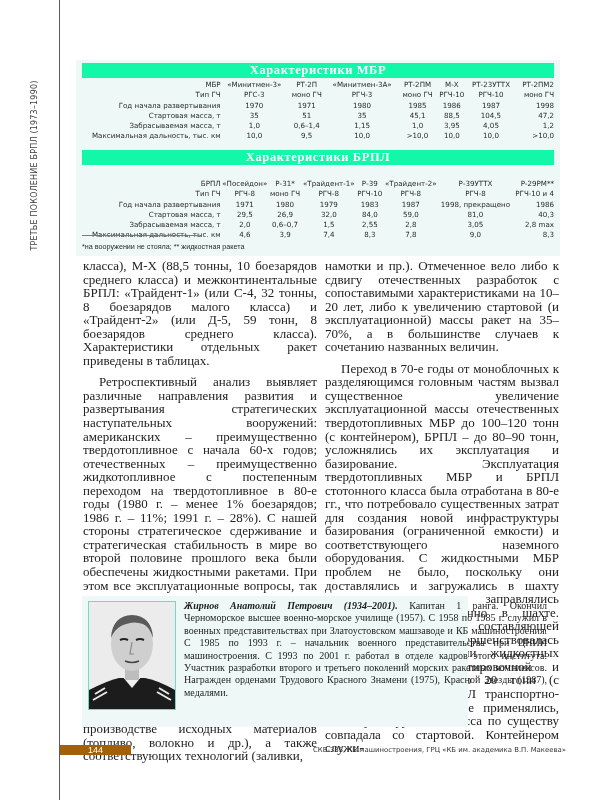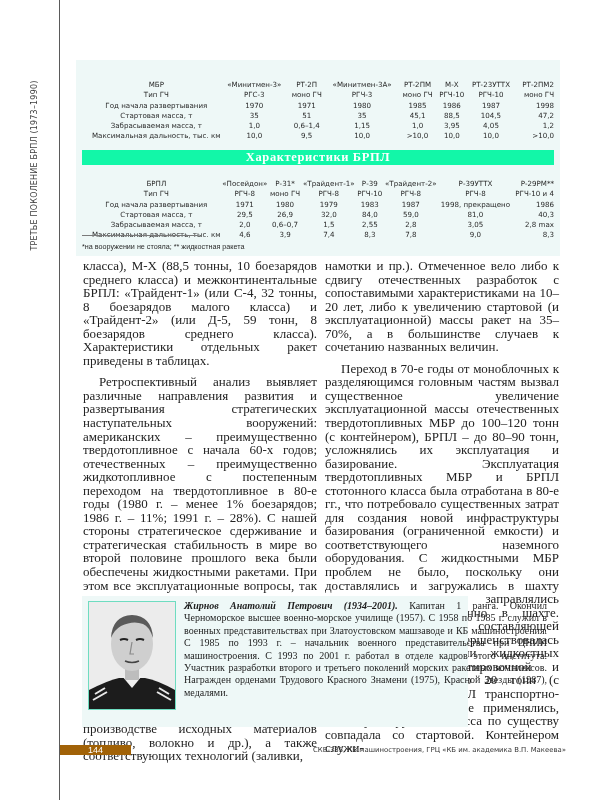--- a/index.html
+++ b/index.html
@@ -28,21 +28,21 @@
   }
   .tbar.t1 { top:3px; }
   .tbar.t2 { top:90px; }
   table.spec {
     position:absolute; left:6px; width:472px; border-collapse:collapse;
     font-family:"DejaVu Sans", sans-serif; font-size:7.1px; color:#2a2a2a;
   }
   table.spec.s1 { top:20px; }
   table.spec.s2 { top:107px;margin-top:12px; }
   table.spec td { padding:0; height:10.3px; line-height:10.3px; white-space:nowrap; text-align:center; }
-  table.spec td.lbl { text-align:center; width:126px;padding-left:10px; }
+  table.spec td.lbl { text-align:right; width:126px;padding-left:10px; }
   table.spec td.r { text-align:right; }
   .fn-rule { position:absolute; left:6px; top:175px; width:116px; height:1px; background:#7a7a7a; }
   .footnote { position:absolute; left:6px; top:182px; font-size:7.2px; color:#2a2a2a; font-family:Liberation Sans, sans-serif; }
   .col {
     position:absolute; top:259px; width:234px;
     font-size:13px; line-height:13.55px; text-align:justify; color:#222;
   }
   .col.left { left:83px; }
   .col.right { left:325px; }
   .col p { margin:0; }
@@ -73,20 +73,21 @@
 </style>
 </head>
 <body>
 
 <div class="vrule"></div>
 <div class="side-title">
   <span>ТРЕТЬЕ ПОКОЛЕНИЕ БРПЛ (1973–1990)</span>
 </div>
 
 <div class="tables">
+  <div class="tbar t1">Характеристики МБР</div>
   <table class="spec s1">
     <tbody id="icbm-body">
         <tr>
           <td class="lbl">МБР</td>
           <td>«Минитмен-3»</td>
           <td>РТ-2П</td>
           <td>«Минитмен-3А»</td>
           <td>РТ-2ПМ</td>
           <td>М-Х</td>
           <td>РТ-23УТТХ</td>

